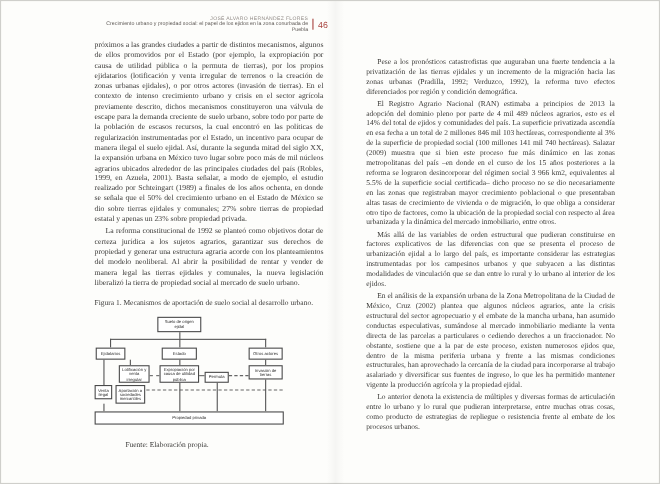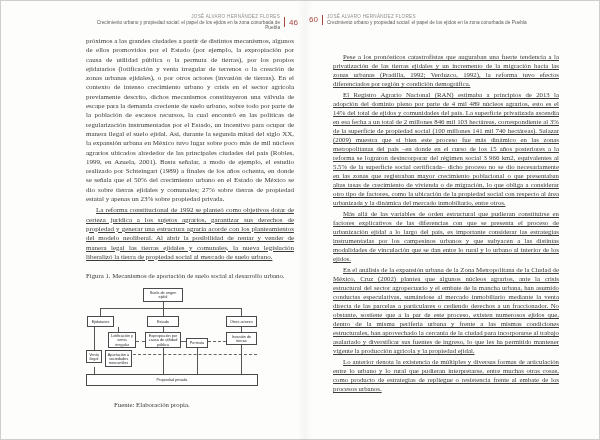--- a/index.html
+++ b/index.html
@@ -24,21 +24,21 @@
   .hdr-right .stack{text-align:left;}
   .run-author{font-size:4.6px;letter-spacing:.3px;color:#948e8a;text-transform:uppercase;}
   .run-title{font-size:4.8px;color:#5f5a57;}
   .pg-sep{width:1px;height:10px;background:#a8433e;flex:0 0 auto;}
   .pg-num{font-size:8px;color:#a8433e;font-family:"Liberation Sans",sans-serif;flex:0 0 auto;}
   
   .col{position:absolute;color:#3b3a38;text-align:justify;}
   .col-left{left:85px;top:36px;width:208px;font-size:7px;line-height:9.3px;}
   .col-right{left:332px;top:51px;width:226px;font-size:6.8px;line-height:9px;}
   .col p{margin:0 0 2px 0;}
-  .col p.indent{text-indent:10px;text-decoration:underline;}
+  .col p.indent{text-indent:10px;}
   
   .fig-caption{margin-top:9px;font-size:6.8px;color:#3b3a38;text-align:left;}
   .diagram{position:relative;width:208px;height:106px;margin-top:6px;}
   .nd{
     position:absolute;border:1px solid #4a4a4a;background:#fff;
     font-family:"Liberation Sans",sans-serif;font-size:3.8px;line-height:1.12;
     display:flex;align-items:center;justify-content:center;text-align:center;
     padding:1px;box-sizing:border-box;color:#2e2e2e;
   }
   .ln{position:absolute;background:#555;}
@@ -55,28 +55,20 @@
 
   <div class="hdr hdr-left">
     <div class="stack">
       <div class="run-author">JOSÉ ALVARO HERNÁNDEZ FLORES</div>
       <div class="run-title">Crecimiento urbano y propiedad social: el papel de los ejidos en la zona conurbada de Puebla</div>
     </div>
     <div class="pg-sep"></div>
     <div class="pg-num">46</div>
   </div>
 
-  <div class="hdr hdr-right">
-    <div class="pg-num">60</div>
-    <div class="pg-sep"></div>
-    <div class="stack">
-      <div class="run-author">JOSÉ ALVARO HERNÁNDEZ FLORES</div>
-      <div class="run-title">Crecimiento urbano y propiedad social: el papel de los ejidos en la zona conurbada de Puebla</div>
-    </div>
-  </div>
 
   <div class="col col-left">
     <p>próximos a las grandes ciudades a partir de distintos mecanismos, algunos de ellos promovidos por el Estado (por ejemplo, la expropiación por causa de utilidad pública o la permuta de tierras), por los propios ejidatarios (lotificación y venta irregular de terrenos o la creación de zonas urbanas ejidales), o por otros actores (invasión de tierras). En el contexto de intenso crecimiento urbano y crisis en el sector agrícola previamente descrito, dichos mecanismos constituyeron una válvula de escape para la demanda creciente de suelo urbano, sobre todo por parte de la población de escasos recursos, la cual encontró en las políticas de regularización instrumentadas por el Estado, un incentivo para ocupar de manera ilegal el suelo ejidal. Así, durante la segunda mitad del siglo XX, la expansión urbana en México tuvo lugar sobre poco más de mil núcleos agrarios ubicados alrededor de las principales ciudades del país (Robles, 1999, en Azuela, 2001). Basta señalar, a modo de ejemplo, el estudio realizado por Schteingart (1989) a finales de los años ochenta, en donde se señala que el 50% del crecimiento urbano en el Estado de México se dio sobre tierras ejidales y comunales; 27% sobre tierras de propiedad estatal y apenas un 23% sobre propiedad privada.</p>
     <p class="indent">La reforma constitucional de 1992 se planteó como objetivos dotar de certeza jurídica a los sujetos agrarios, garantizar sus derechos de propiedad y generar una estructura agraria acorde con los planteamientos del modelo neoliberal. Al abrir la posibilidad de rentar y vender de manera legal las tierras ejidales y comunales, la nueva legislación liberalizó la tierra de propiedad social al mercado de suelo urbano.</p>
 
     <div class="fig-caption">Figura 1. Mecanismos de aportación de suelo social al desarrollo urbano.</div>
 
     <div class="diagram">
       <div class="nd" style="left:57px;top:2px;width:40px;height:14px;">Suelo de origen ejidal</div>
 

